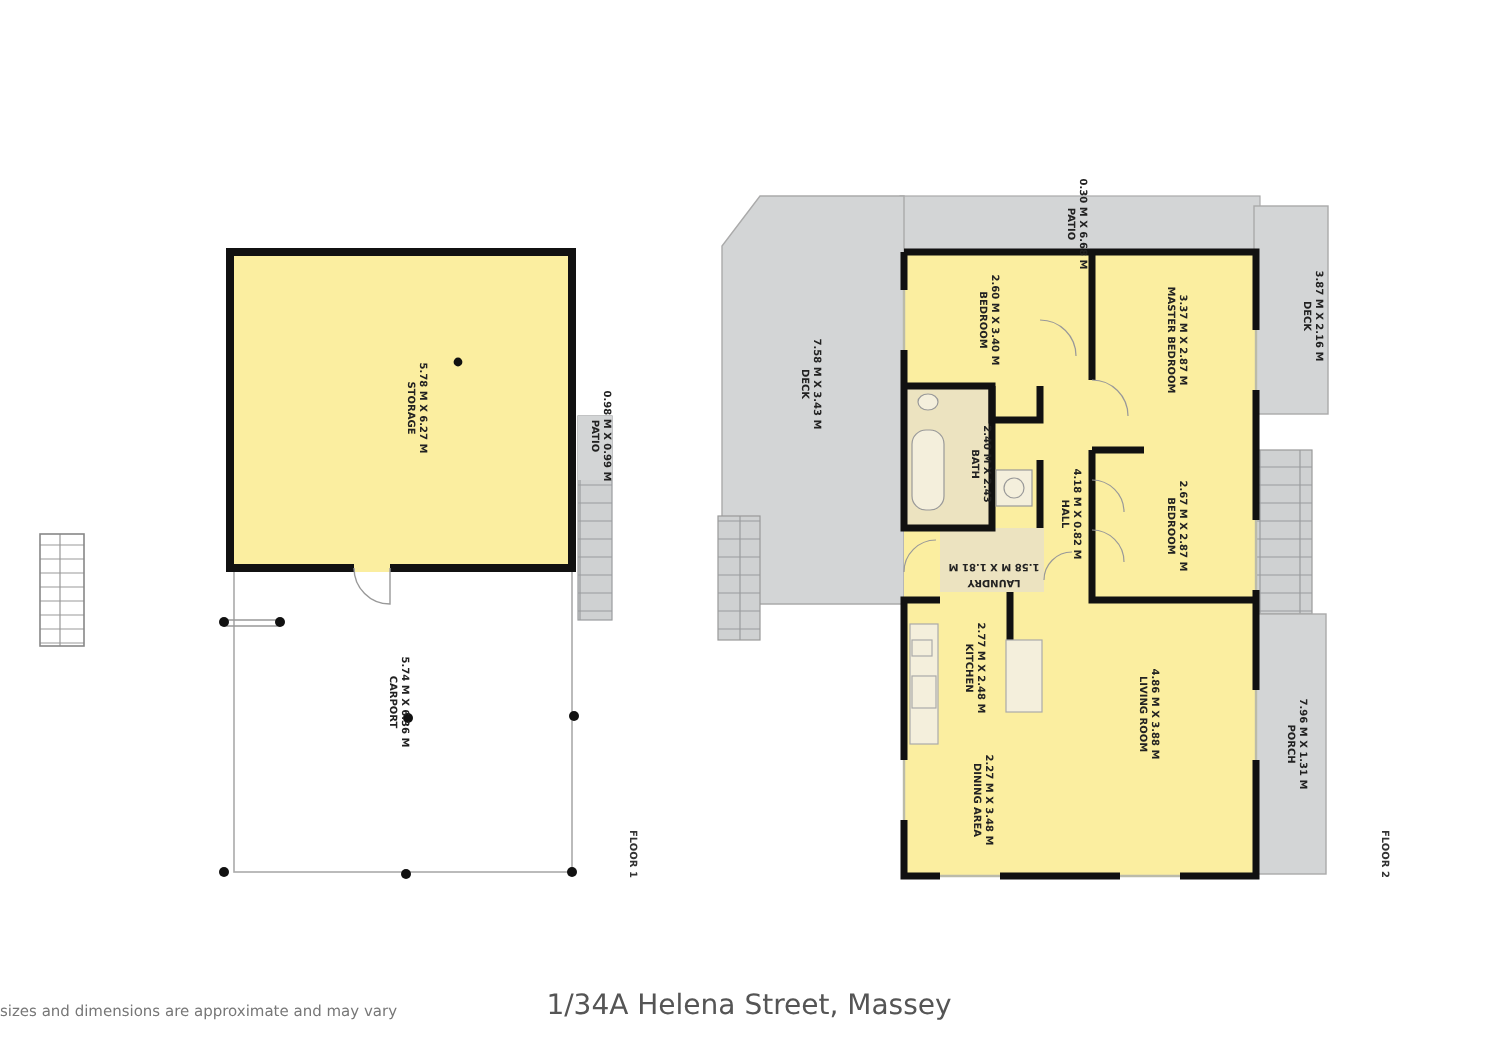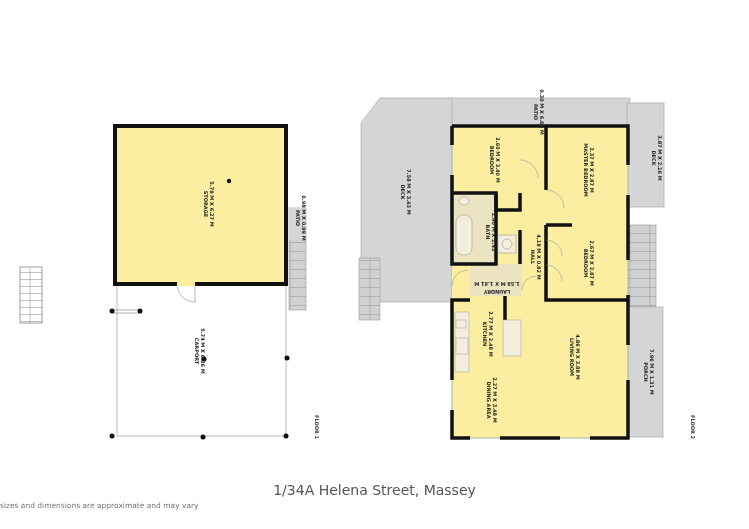--- a/index.html
+++ b/index.html
@@ -1,20 +1,20 @@
 <!DOCTYPE html>
 <html><head>
 <meta charset="utf-8">
 <style>
   html, body { margin: 0; padding: 0; background: #ffffff; }
   body { width: 749px; height: 529px; position: relative; overflow: hidden; font-family: "Liberation Sans", sans-serif; }
   svg { position: absolute; left: 0; top: 0; }
   .lbl { font-family: "DejaVu Sans", sans-serif; font-weight: bold; font-size: 5px; fill: #222; }
   .flr { font-family: "DejaVu Sans", sans-serif; font-weight: bold; font-size: 5px; fill: #333; }
-  .title { position: absolute; left: 0; width: 749px; top: 482px; text-align: center; font-family: "DejaVu Sans", sans-serif; font-size: 14px; color: #555; }
+  .title { position: absolute; left: 0; width: 749px; top: 495px; text-align: center; font-family: "DejaVu Sans", sans-serif; font-size: 14px; color: #555; }
   .sub { position: absolute; left: 0; width: 749px; top: 501px; text-align: left; font-family: "DejaVu Sans", sans-serif; font-size: 7.5px; color: #777; }
 </style>
 </head>
 <body>
 
 <svg width="749" height="529" viewBox="0 0 749 529">
   <defs>
     <pattern id="stairs" width="20" height="9" patternUnits="userSpaceOnUse">
       <rect width="20" height="9" fill="#cfd1d2"></rect>
       <path d="M0 8.5 H20 M10 0 V9" stroke="#9a9c9e" stroke-width="0.6"></path>

